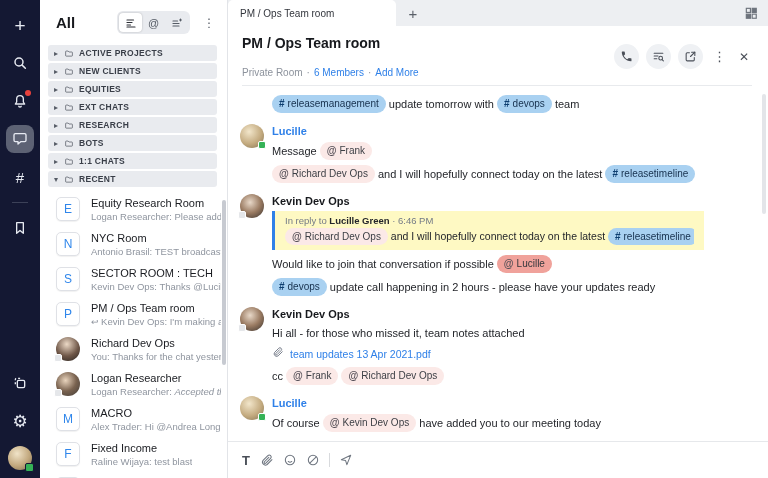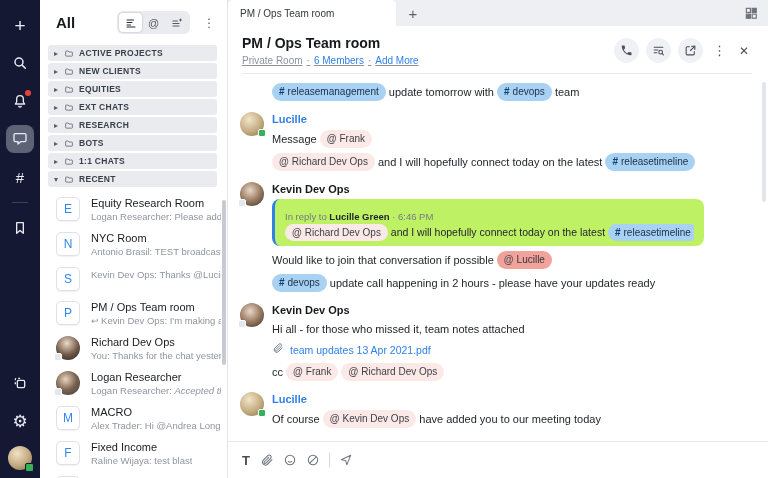--- a/index.html
+++ b/index.html
@@ -62,21 +62,21 @@
   
   .main { flex:1; display:flex; flex-direction:column; min-width:0; background:#fff; }
   .tabstrip { height:26px; background:#edeff2; display:flex; align-items:stretch; flex-shrink:0; }
   .tab { width:168px; background:#fff; display:flex; align-items:center; padding:0 12px; font-size:10px; color:#33363d; border-radius:5px 5px 0 0; cursor:pointer; }
   .tab-add { width:34px; display:flex; align-items:center; justify-content:center; color:#5a5f68; font-size:15px; cursor:pointer; }
   .tabstrip-right { margin-left:auto; display:flex; align-items:center; padding-right:10px; color:#6e747d; }
   .tabstrip-right svg { width:14px; height:14px; cursor:pointer; }
 
   .chat-header { display:flex; align-items:center; padding:9px 16px 7px 14px; flex-shrink:0; }
   .ch-title { font-size:14px; font-weight:bold; color:#17191d; }
-  .ch-sub { font-size:10px; margin-top:4px; color:#8c929c;text-decoration:underline; }
+  .ch-sub { font-size:10px; margin-top:16px; color:#8c929c; }
   .ch-sub .blue { color:#2f80e8; cursor:pointer; }
   .ch-sub .sep { margin:0 4px; }
   .ch-actions { margin-left:auto; display:flex; align-items:center; gap:7px; color:#4a4f58; }
   .action-circle { width:25px; height:25px; border-radius:50%; background:#eff1f4; display:flex; align-items:center; justify-content:center; cursor:pointer; }
   .action-circle svg { width:13px; height:13px; }
   .ch-dots { font-size:13px; color:#4a4f58; padding:0 3px; cursor:pointer; }
   .ch-close { font-size:12px; color:#4a4f58; padding:0 3px; cursor:pointer; }
   .header-rule { height:1px; background:#e8eaed; margin:0 16px 0 14px; }
 
   .messages { flex:1; overflow:hidden; padding:4px 16px 0 12px; position:relative; font-size:11px; }
@@ -87,21 +87,21 @@
   .msg-author.blue { color:#2f80e8; }
   .msg-line { display:flex; align-items:center; white-space:pre; margin:5px 0; line-height:16px; overflow:hidden; color:#24262b; }
   .msg.cont { padding-left:32px; }
   .pill { display:inline-flex; align-items:center; padding:1px 7px; border-radius:9px; font-size:10px; flex-shrink:0; cursor:pointer; white-space:pre; }
   .pill .pg { font-weight:bold; margin-right:3px; }
   .pill.hash { background:#a9d1f1; color:#16304d; }
   .pill.hash .pg { color:#0d3e70; }
   .pill.mention { background:#fbe9e7; color:#3c3f45; }
   .pill.mention .pg { color:#565058; }
   .pill.mention.self { background:#f0a29b; color:#33363b; }
-  .quote { background:#bef264; border-left:3px solid #2f80e8; border-radius:8px; padding:12px 10px 5px; margin:4px 48px 5px 0; }
+  .quote { background:#fef9c3; border-left:3px solid #2f80e8; border-radius:0; padding:4px 10px 5px; margin:4px 48px 5px 0; }
   .quote-head { font-size:9.5px; color:#737a86; margin-bottom:2px; }
   .quote-head b { color:#24262b; }
   .quote-line { display:flex; align-items:center; white-space:pre; line-height:15px; font-size:10.5px; color:#24262b; overflow:hidden; }
   .attach { display:inline-flex; align-items:center; gap:6px; flex-shrink:0; cursor:pointer; }
   .attach svg { width:12px; height:12px; color:#6b7280; }
   .attach a { color:#2f80e8; text-decoration:none; font-size:10.5px; }
   .date-div { display:flex; align-items:center; gap:10px; color:#8d96a8; font-size:9.5px; margin:9px 0 7px; }
   .date-div .line { flex:1; height:1px; background:#e9ebef; }
   .msg-scroll { position:absolute; right:2px; top:8px; width:4px; height:120px; background:#e3e5e9; border-radius:2px; }
 
@@ -275,20 +275,21 @@
         <div class="chat-item">
           <div class="chat-avatar letter">N</div>
           <div class="chat-text">
             <div class="chat-name">NYC Room</div>
             <div class="chat-preview">Antonio Brasil: TEST broadcast</div>
           </div>
         </div>
         <div class="chat-item">
           <div class="chat-avatar letter">S</div>
           <div class="chat-text">
+            <div class="chat-name">SECTOR ROOM : TECH</div>
             <div class="chat-preview">Kevin Dev Ops: Thanks @Lucille Gr...</div>
           </div>
         </div>
         <div class="chat-item">
           <div class="chat-avatar letter">P</div>
           <div class="chat-text">
             <div class="chat-name">PM / Ops Team room</div>
             <div class="chat-preview"><span class="reply-glyph">↩ </span>Kevin Dev Ops: I'm making a fin...</div>
           </div>
         </div>

